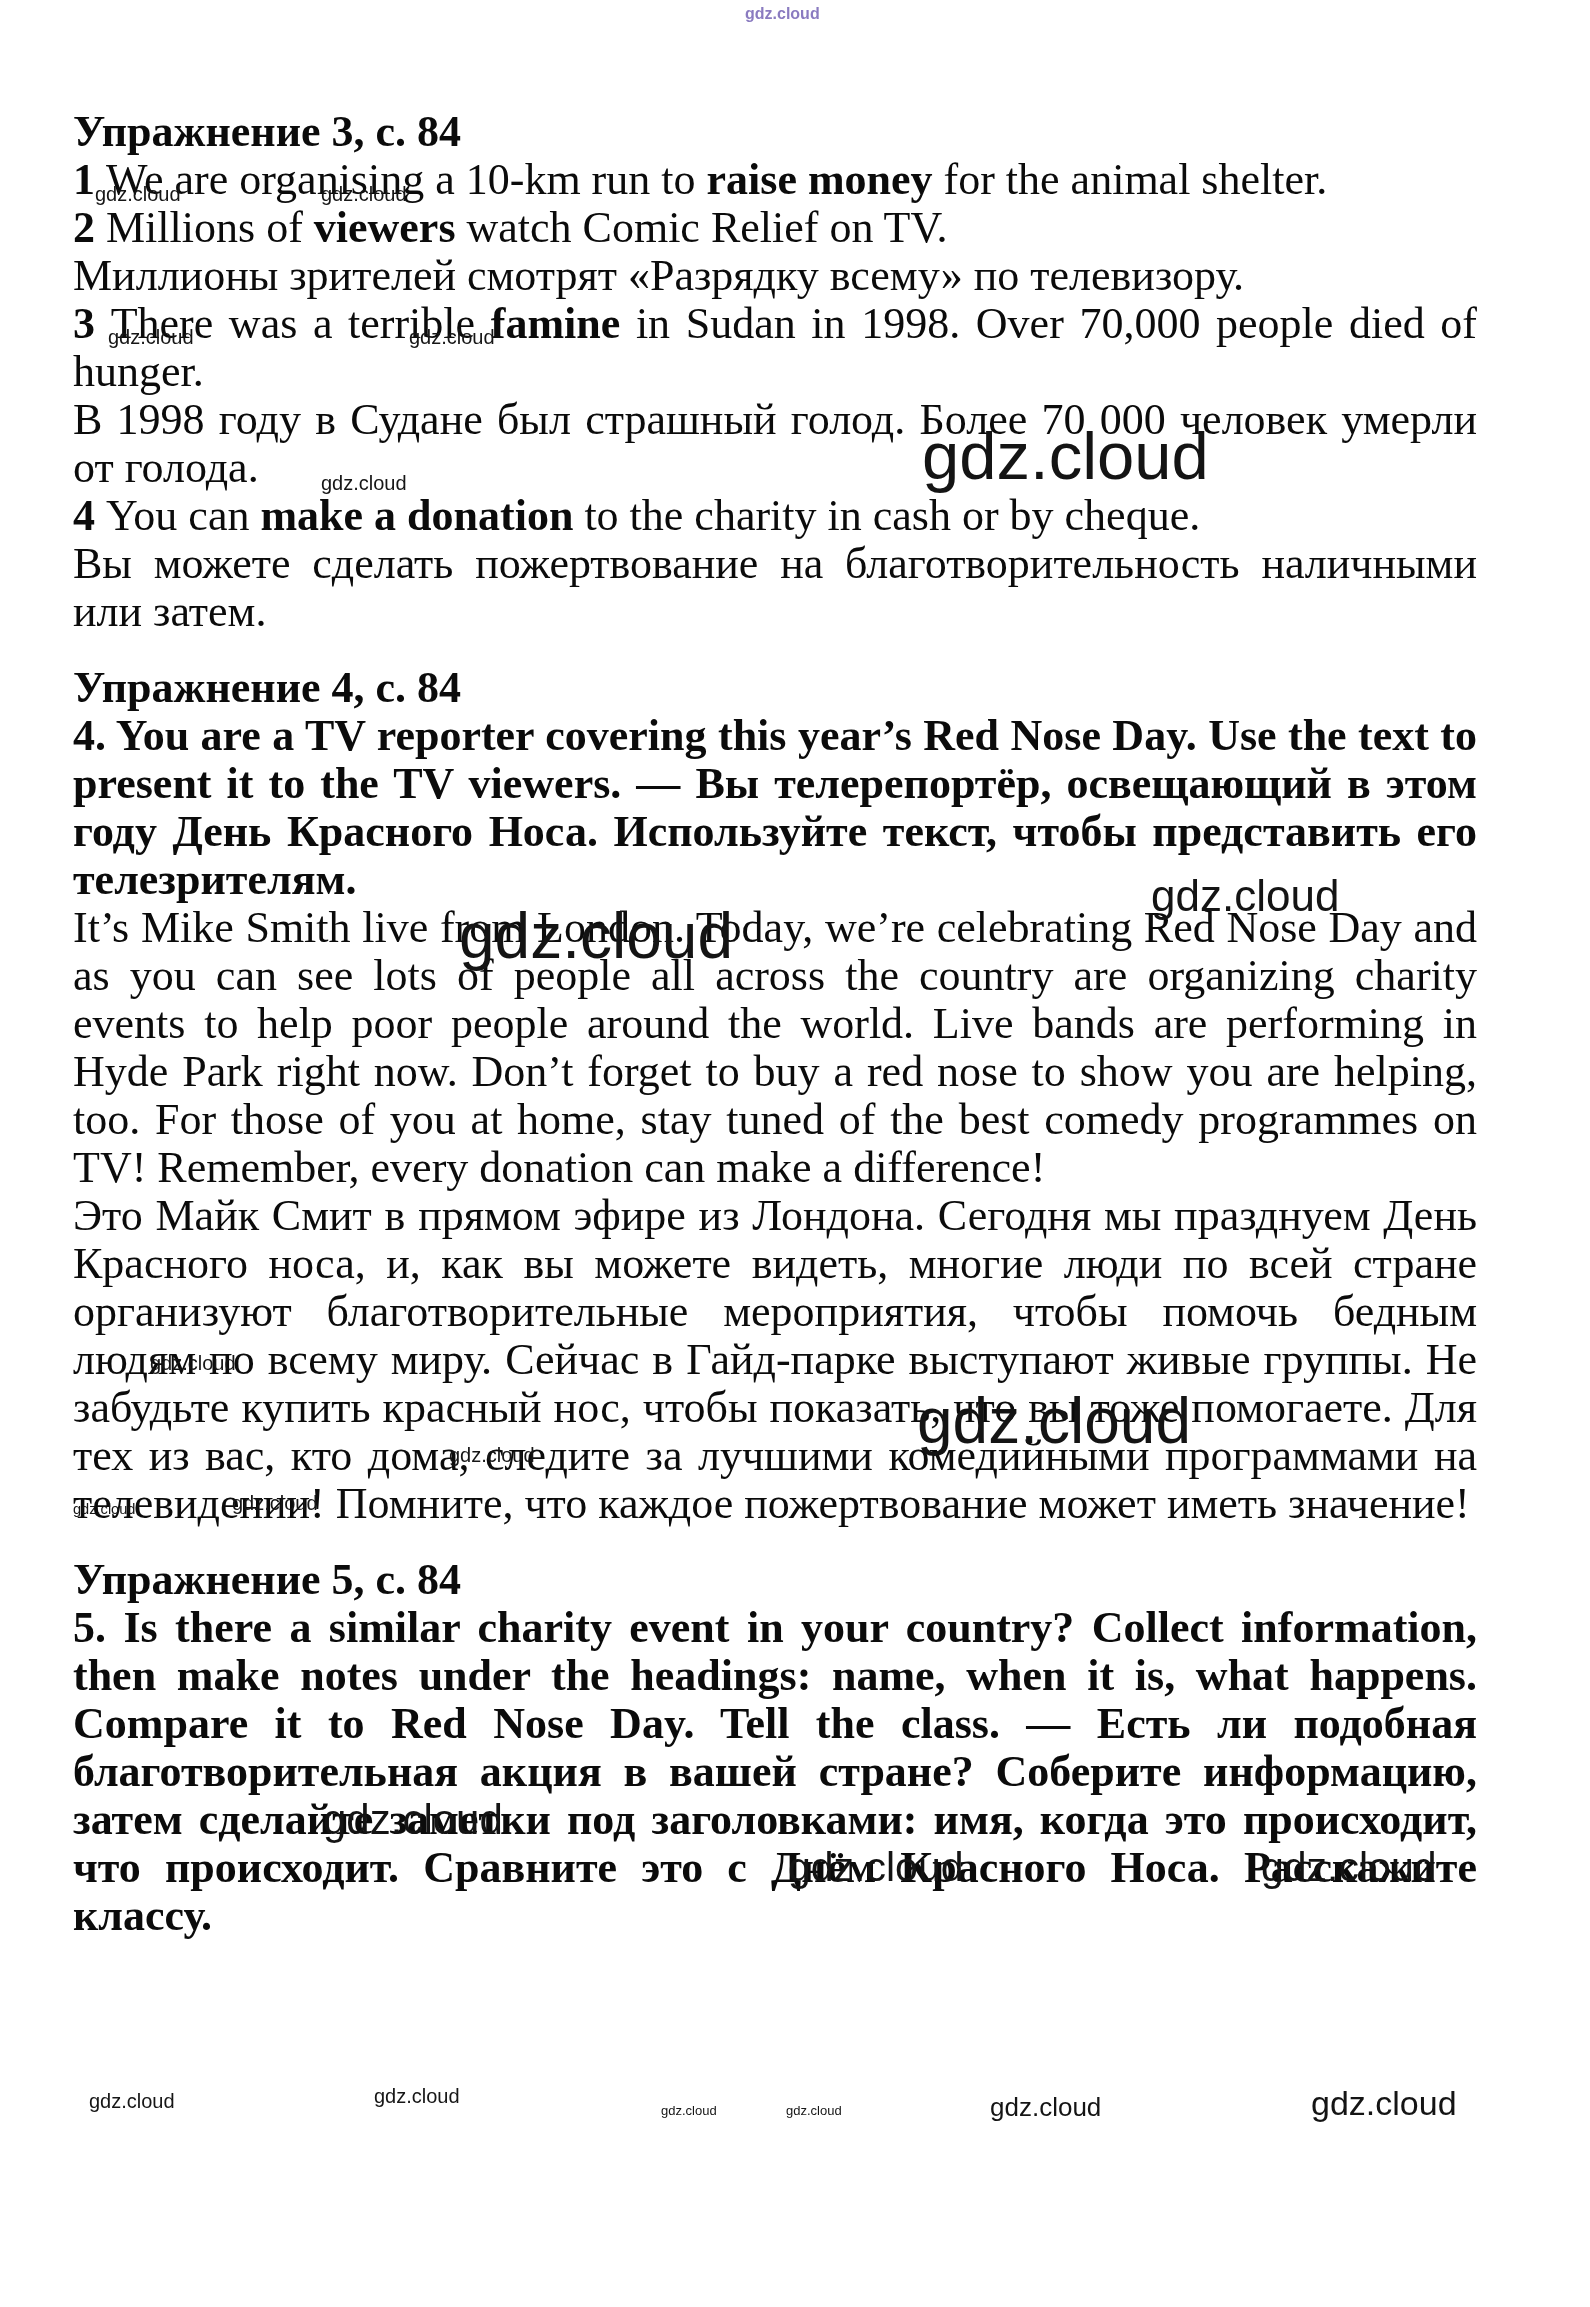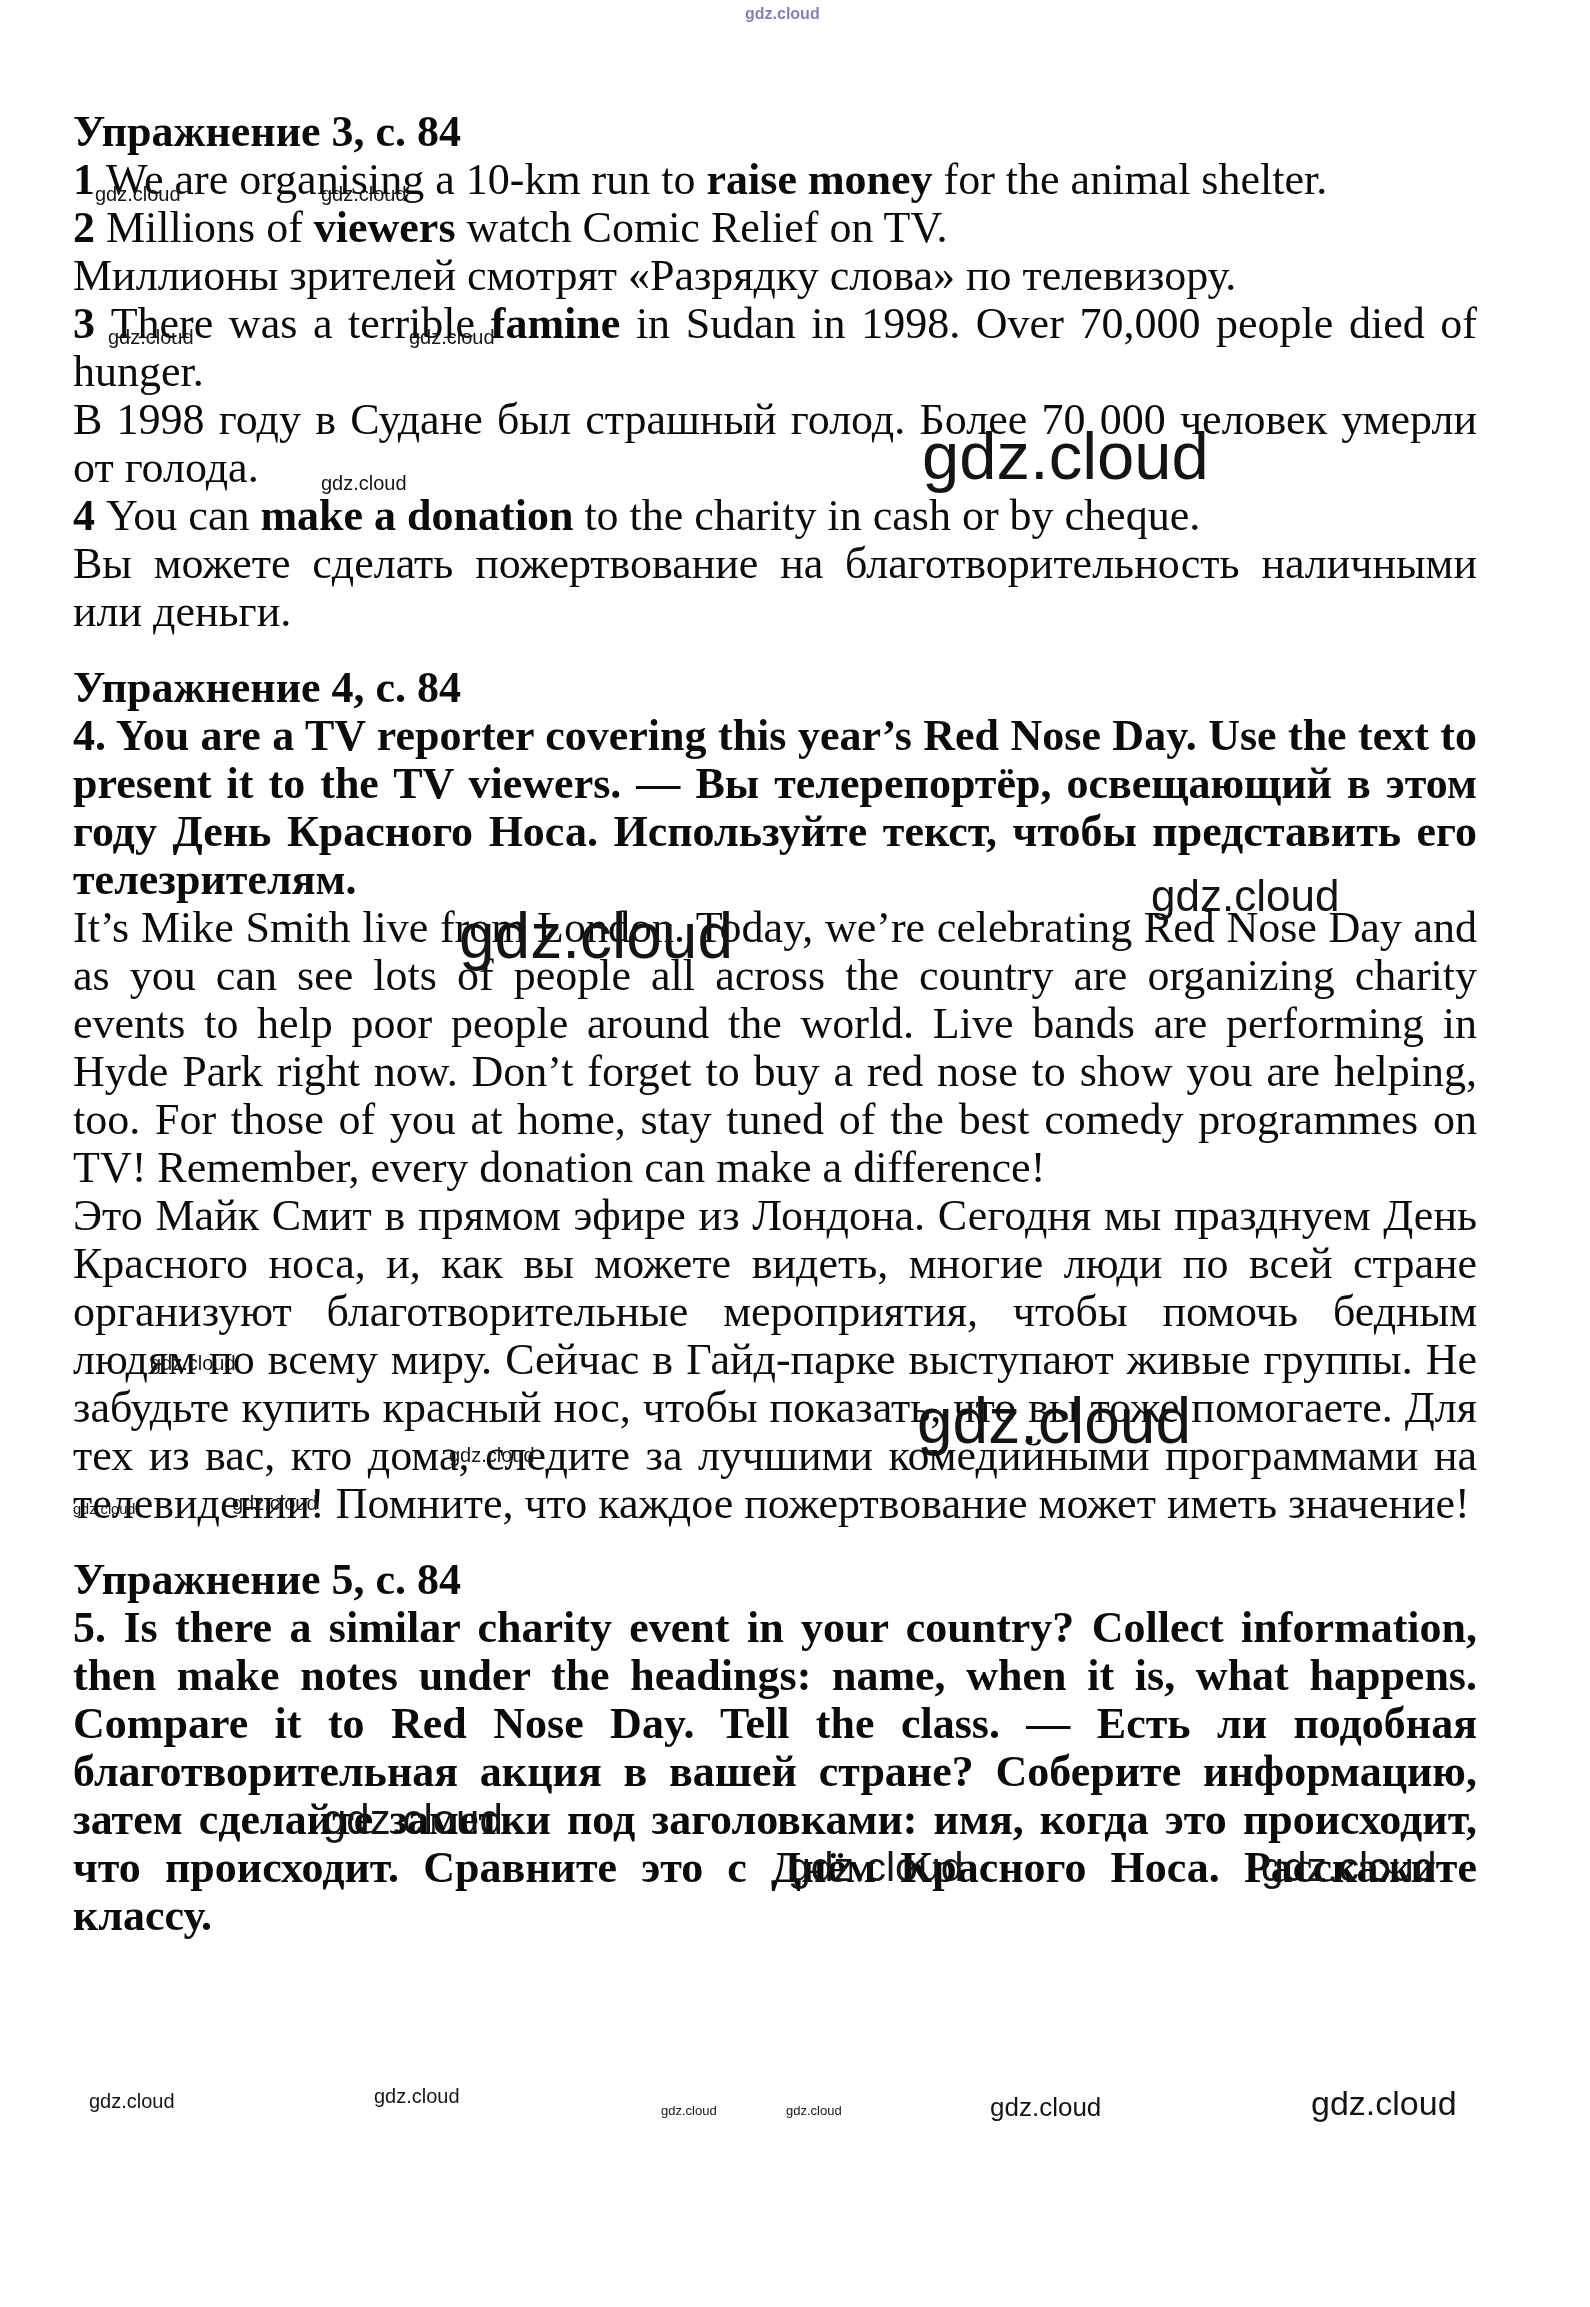--- a/index.html
+++ b/index.html
@@ -48,25 +48,25 @@
   }
 </style>
 </head>
 <body>
 
 <div class="page">
   <div class="doc-body">
       <p class="block"><span class="bold">Упражнение 3, с. 84</span></p>
       <p class="block"><span class="bold">1 </span><span>We are organising a 10-km run to </span><span class="bold">raise money</span><span> for the animal shelter.</span></p>
       <p class="block"><span class="bold">2 </span><span>Millions of </span><span class="bold">viewers</span><span> watch Comic Relief on TV.</span></p>
-      <p class="block"><span>Миллионы зрителей смотрят «Разрядку слова» по телевизору.</span></p>
+      <p class="block"><span>Миллионы зрителей смотрят «Разрядку всему» по телевизору.</span></p>
       <p class="block"><span class="bold">3 </span><span>There was a terrible </span><span class="bold">famine</span><span> in Sudan in 1998. Over 70,000 people died of hunger.</span></p>
       <p class="block"><span>В 1998 году в Судане был страшный голод. Более 70 000 человек умерли от голода.</span></p>
       <p class="block"><span class="bold">4 </span><span>You can </span><span class="bold">make a donation</span><span> to the charity in cash or by cheque.</span></p>
-      <p class="block"><span>Вы можете сделать пожертвование на благотворительность наличными или деньги.</span></p>
+      <p class="block"><span>Вы можете сделать пожертвование на благотворительность наличными или затем.</span></p>
       <p class="block space-before"><span class="bold">Упражнение 4, с. 84</span></p>
       <p class="block"><span class="bold">4. You are a TV reporter covering this year’s Red Nose Day. Use the text to present it to the TV viewers. — Вы телерепортёр, освещающий в этом году День Красного Носа. Используйте текст, чтобы представить его телезрителям.</span></p>
       <p class="block"><span>It’s Mike Smith live from London. Today, we’re celebrating Red Nose Day and as you can see lots of people all across the country are organizing charity events to help poor people around the world. Live bands are performing in Hyde Park right now. Don’t forget to buy a red nose to show you are helping, too. For those of you at home, stay tuned of the best comedy programmes on TV! Remember, every donation can make a difference!</span></p>
       <p class="block"><span>Это Майк Смит в прямом эфире из Лондона. Сегодня мы празднуем День Красного носа, и, как вы можете видеть, многие люди по всей стране организуют благотворительные мероприятия, чтобы помочь бедным людям по всему миру. Сейчас в Гайд-парке выступают живые группы. Не забудьте купить красный нос, чтобы показать, что вы тоже помогаете. Для тех из вас, кто дома, следите за лучшими комедийными программами на телевидении! Помните, что каждое пожертвование может иметь значение!</span></p>
       <p class="block space-before"><span class="bold">Упражнение 5, с. 84</span></p>
       <p class="block"><span class="bold">5. Is there a similar charity event in your country? Collect information, then make notes under the headings: name, when it is, what happens. Compare it to Red Nose Day. Tell the class. — Есть ли подобная благотворительная акция в вашей стране? Соберите информацию, затем сделайте заметки под заголовками: имя, когда это происходит, что происходит. Сравните это с Днём Красного Носа. Расскажите классу.</span></p>
     </div>
   <div class="wm-layer">
       <div class="wm" style="left: 745px; top: 5.8px; font-size: 16px; color: rgb(138, 123, 192); font-weight: 700;">gdz.cloud</div>
       <div class="wm" style="left: 95px; top: 184px; font-size: 20px; color: rgb(22, 22, 22); font-weight: 400;">gdz.cloud</div>

